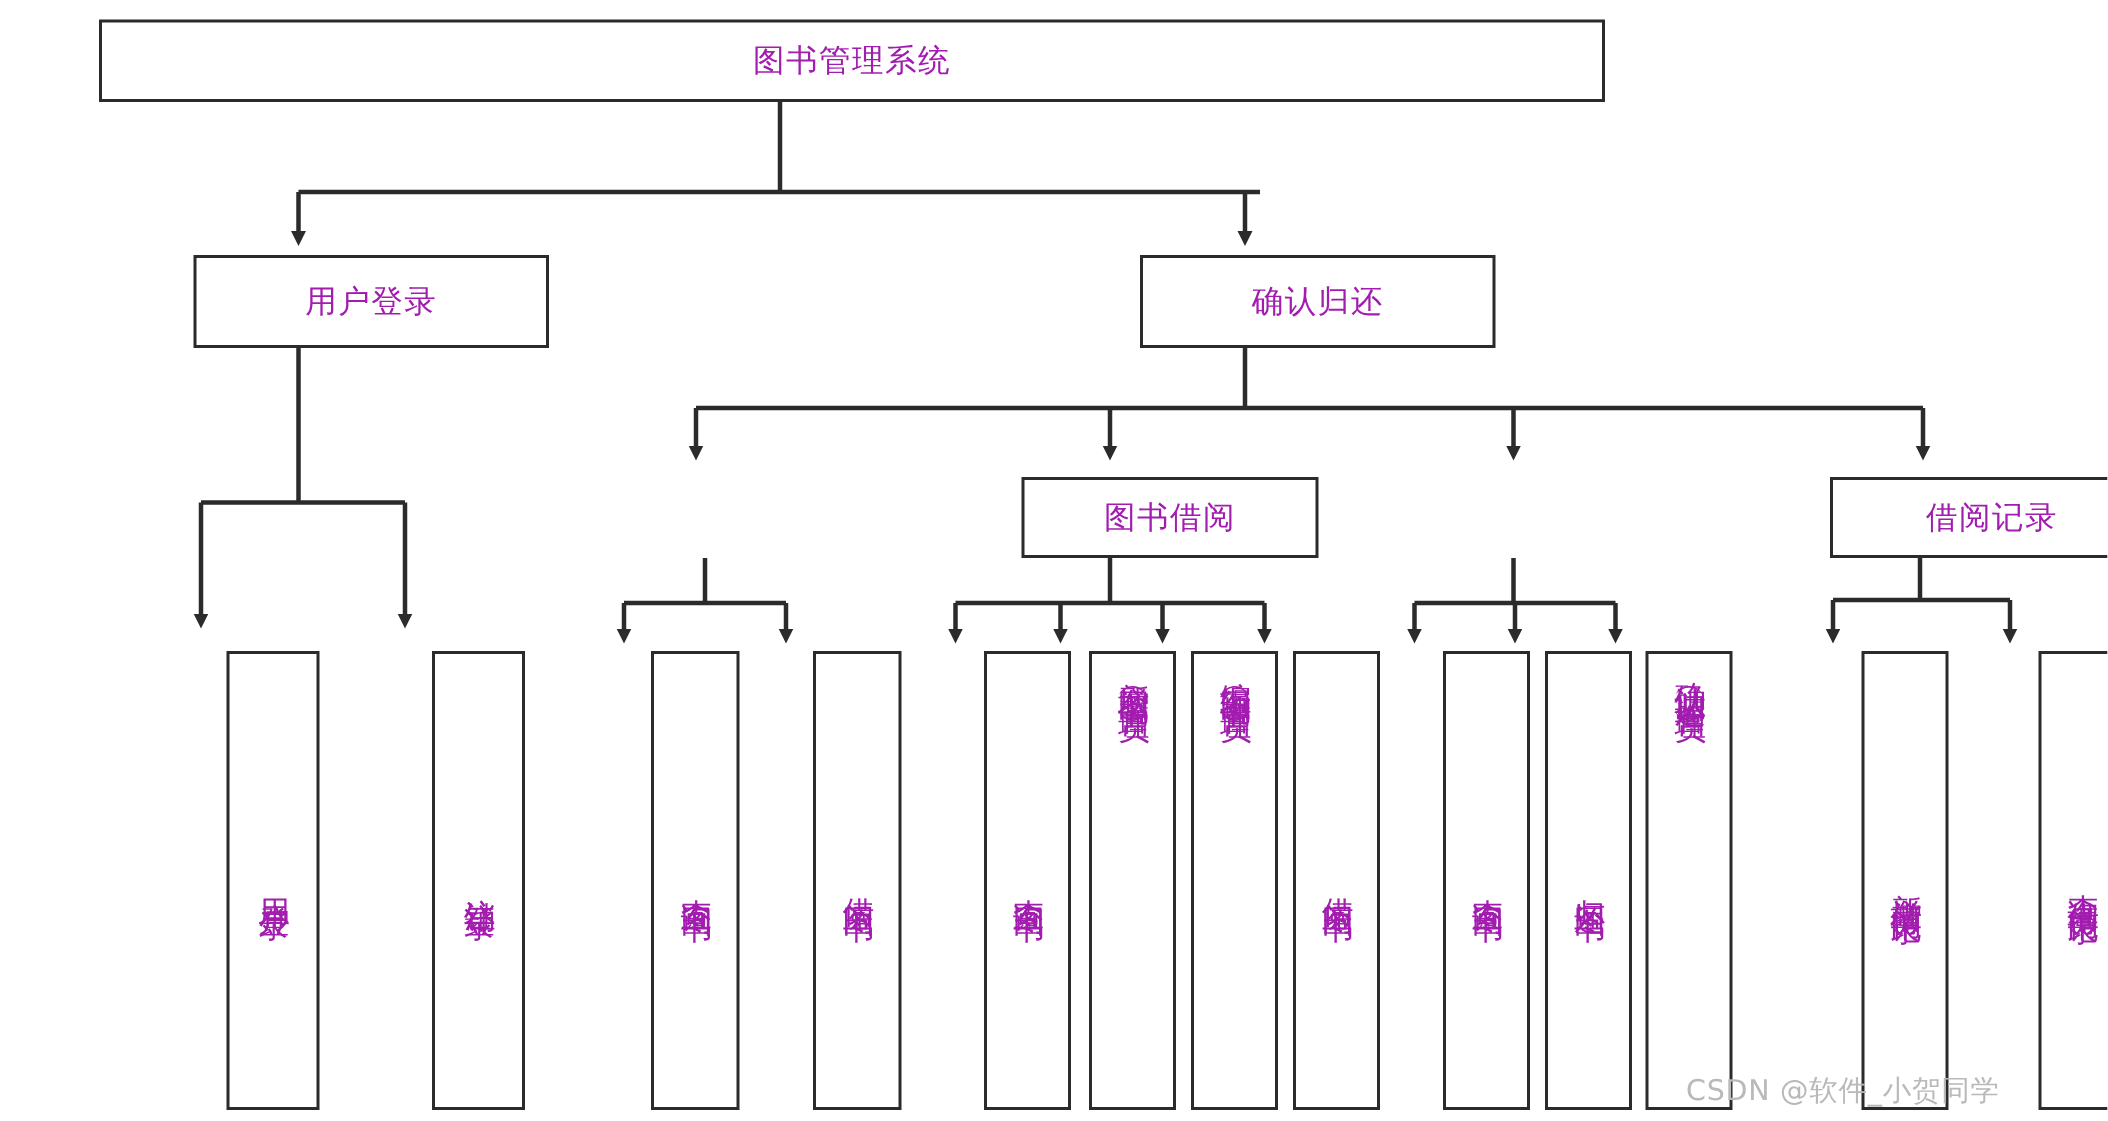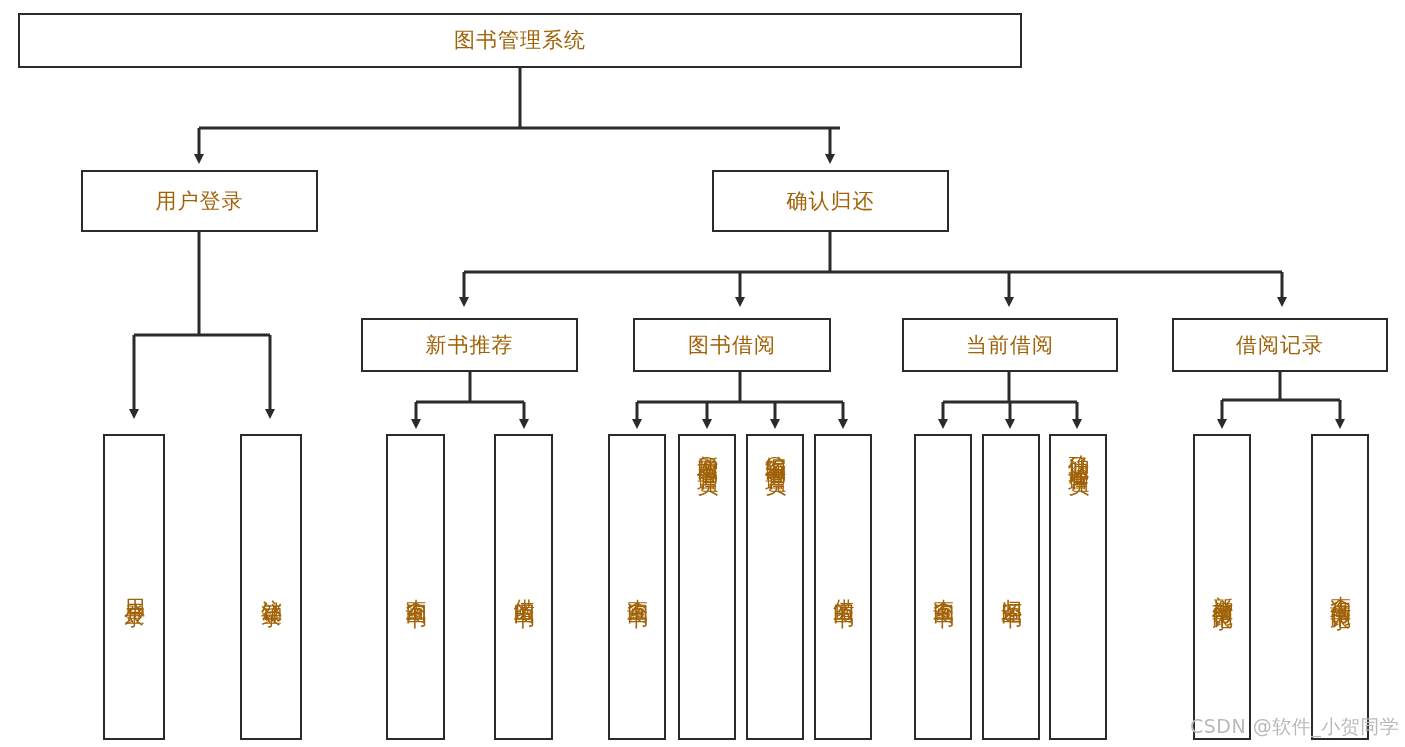--- a/index.html
+++ b/index.html
@@ -27,21 +27,22 @@
     pointer-events: none;
   }
   .node {
     position: absolute;
     box-sizing: border-box;
     background: #ffffff;
     border: 2px solid #2b2b2b;
     display: flex;
     align-items: center;
     justify-content: center;
-    color: #a16207;
+    color: #a21caf;
+    margin-left: 48px;
   }
   .node .label {
     font-size: 21px;
     line-height: 1.25;
     letter-spacing: 1px;
     white-space: nowrap;
     text-align: center;
   }
   
   .node.vert {
@@ -127,28 +128,22 @@
     <span class="label">图书管理系统</span>
   </div>
 
   <div class="node" style="left:81px; top:170px; width:237px; height:62px;">
     <span class="label">用户登录</span>
   </div>
   <div class="node" style="left:712px; top:170px; width:237px; height:62px;">
     <span class="label">确认归还</span>
   </div>
 
-  <div class="node" style="left:361px; top:318px; width:217px; height:54px;">
-    <span class="label">新书推荐</span>
-  </div>
   <div class="node" style="left:633px; top:318px; width:198px; height:54px;">
     <span class="label">图书借阅</span>
-  </div>
-  <div class="node" style="left:902px; top:318px; width:216px; height:54px;">
-    <span class="label">当前借阅</span>
   </div>
   <div class="node" style="left:1172px; top:318px; width:216px; height:54px;">
     <span class="label">借阅记录</span>
   </div>
 
   <div class="node vert mid" style="left:103px; top:434px; width:62px; height:306px;">
     <span class="label">用户登录</span>
   </div>
   <div class="node vert mid" style="left:240px; top:434px; width:62px; height:306px;">
     <span class="label">注销登录</span>
@@ -184,15 +179,15 @@
     <span class="label">确认归还（管理员）</span>
   </div>
 
   <div class="node vert mid" style="left:1193px; top:434px; width:58px; height:306px;">
     <span class="label">新增借阅记录</span>
   </div>
   <div class="node vert mid" style="left:1311px; top:434px; width:58px; height:306px;">
     <span class="label">查询借阅记录</span>
   </div>
 
-  <div class="watermark" style="left:1190px; top:714px;">CSDN @软件_小贺同学</div>
+  <div class="watermark" style="left:1124px; top:714px;">CSDN @软件_小贺同学</div>
 
 </div>
 
 </body></html>

